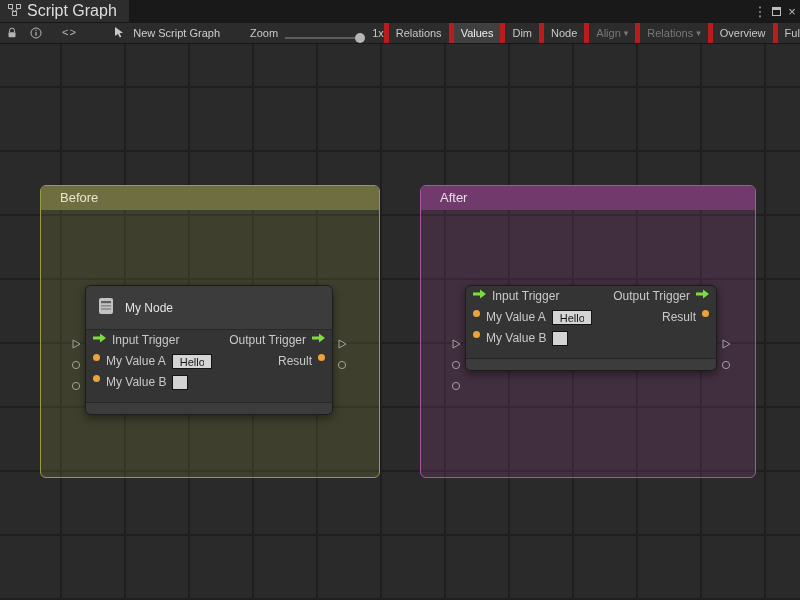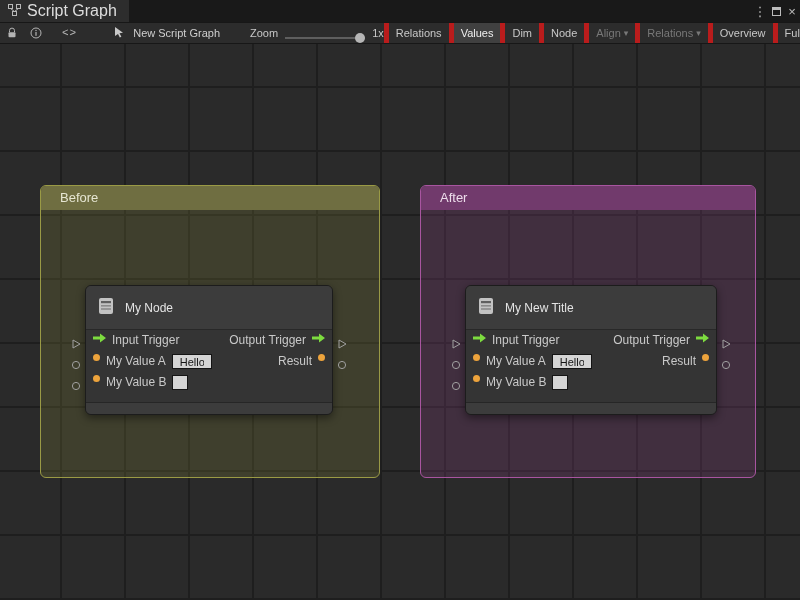--- a/index.html
+++ b/index.html
@@ -224,31 +224,20 @@
           </svg></span>
       <span class="port pr" style="top:53px"><svg width="10" height="10">
             <polygon points="2,1 9,5 2,9" fill="none" stroke="#a0a0a0"></polygon>
           </svg></span>
       <span class="port pr" style="top:74px"><svg width="10" height="10">
             <circle cx="5" cy="5" r="3.6" fill="none" stroke="#a0a0a0"></circle>
           </svg></span>
     </div>
 
     <div class="node n-after" style="left:465px; top:241px;">
-      <div class="node-header">
-        <span>
-          <svg width="20" height="20" viewBox="0 0 20 20">
-              <rect x="3" y="2" width="14" height="16" rx="2" fill="#c2c2c2"></rect>
-              <rect x="5" y="5" width="10" height="2.2" fill="#5f5f5f"></rect>
-              <rect x="5" y="9" width="10" height="1.6" fill="#8a8a8a"></rect>
-              <rect x="5" y="12.2" width="10" height="1.6" fill="#8a8a8a"></rect>
-            </svg>
-        </span>
-        <span>My New Title</span>
-      </div>
       <div class="node-rows">
         <div class="node-row">
           <span class="arrow-icon"><svg width="13" height="10" viewBox="0 0 13 10">
                 <path d="M0 3.5h7V0.5l6 4.5-6 4.5V6.5H0z" fill="#7ddc3f"></path>
               </svg></span>
           <span>Input Trigger</span>
           <span class="spacer"></span>
           <span>Output Trigger</span>
           <span class="arrow-icon"><svg width="13" height="10" viewBox="0 0 13 10">
                 <path d="M0 3.5h7V0.5l6 4.5-6 4.5V6.5H0z" fill="#7ddc3f"></path>

